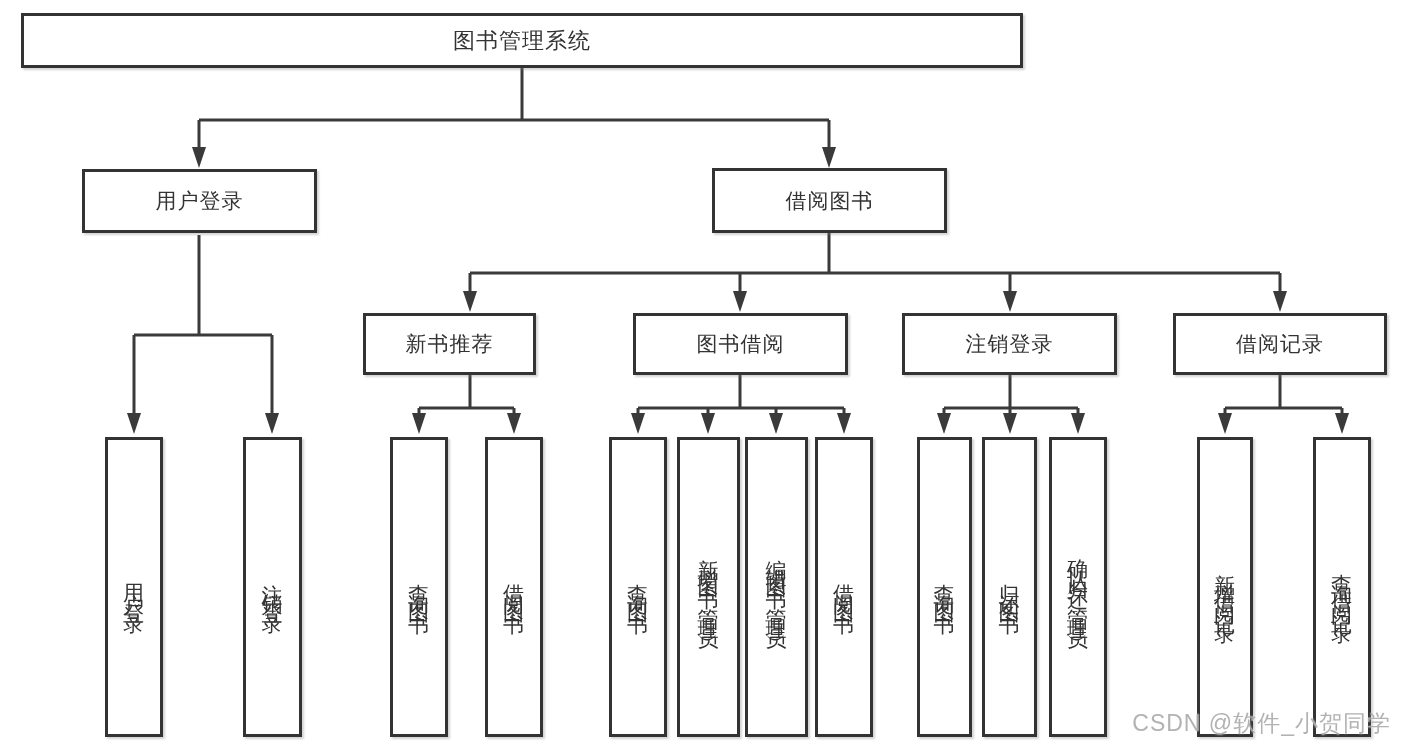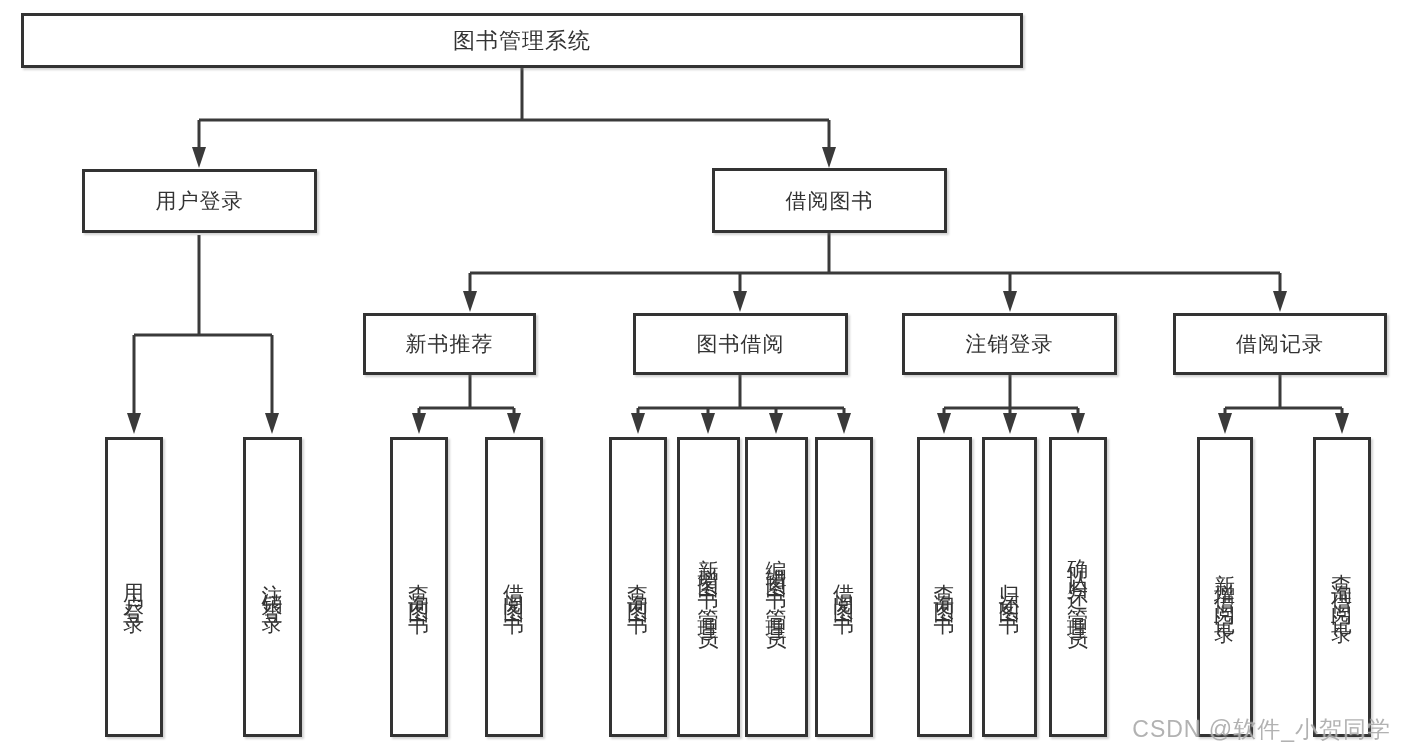--- a/index.html
+++ b/index.html
@@ -26,21 +26,21 @@
   .vtext {
     writing-mode:vertical-rl;
     text-orientation:mixed;
     font-size:21px;
     letter-spacing:10px;
     color:#333333;
     line-height:1;
   }
   .watermark {
     position:absolute;
-    right:14px; bottom:2px;
+    right:14px; bottom:8px;
     font-size:23px;
     color:rgba(165,165,165,0.85);
     text-shadow:0 0 2px rgba(255,255,255,0.9);
     letter-spacing:1px;
     white-space:nowrap;
   }
 </style>
 </head>
 <body>
 

